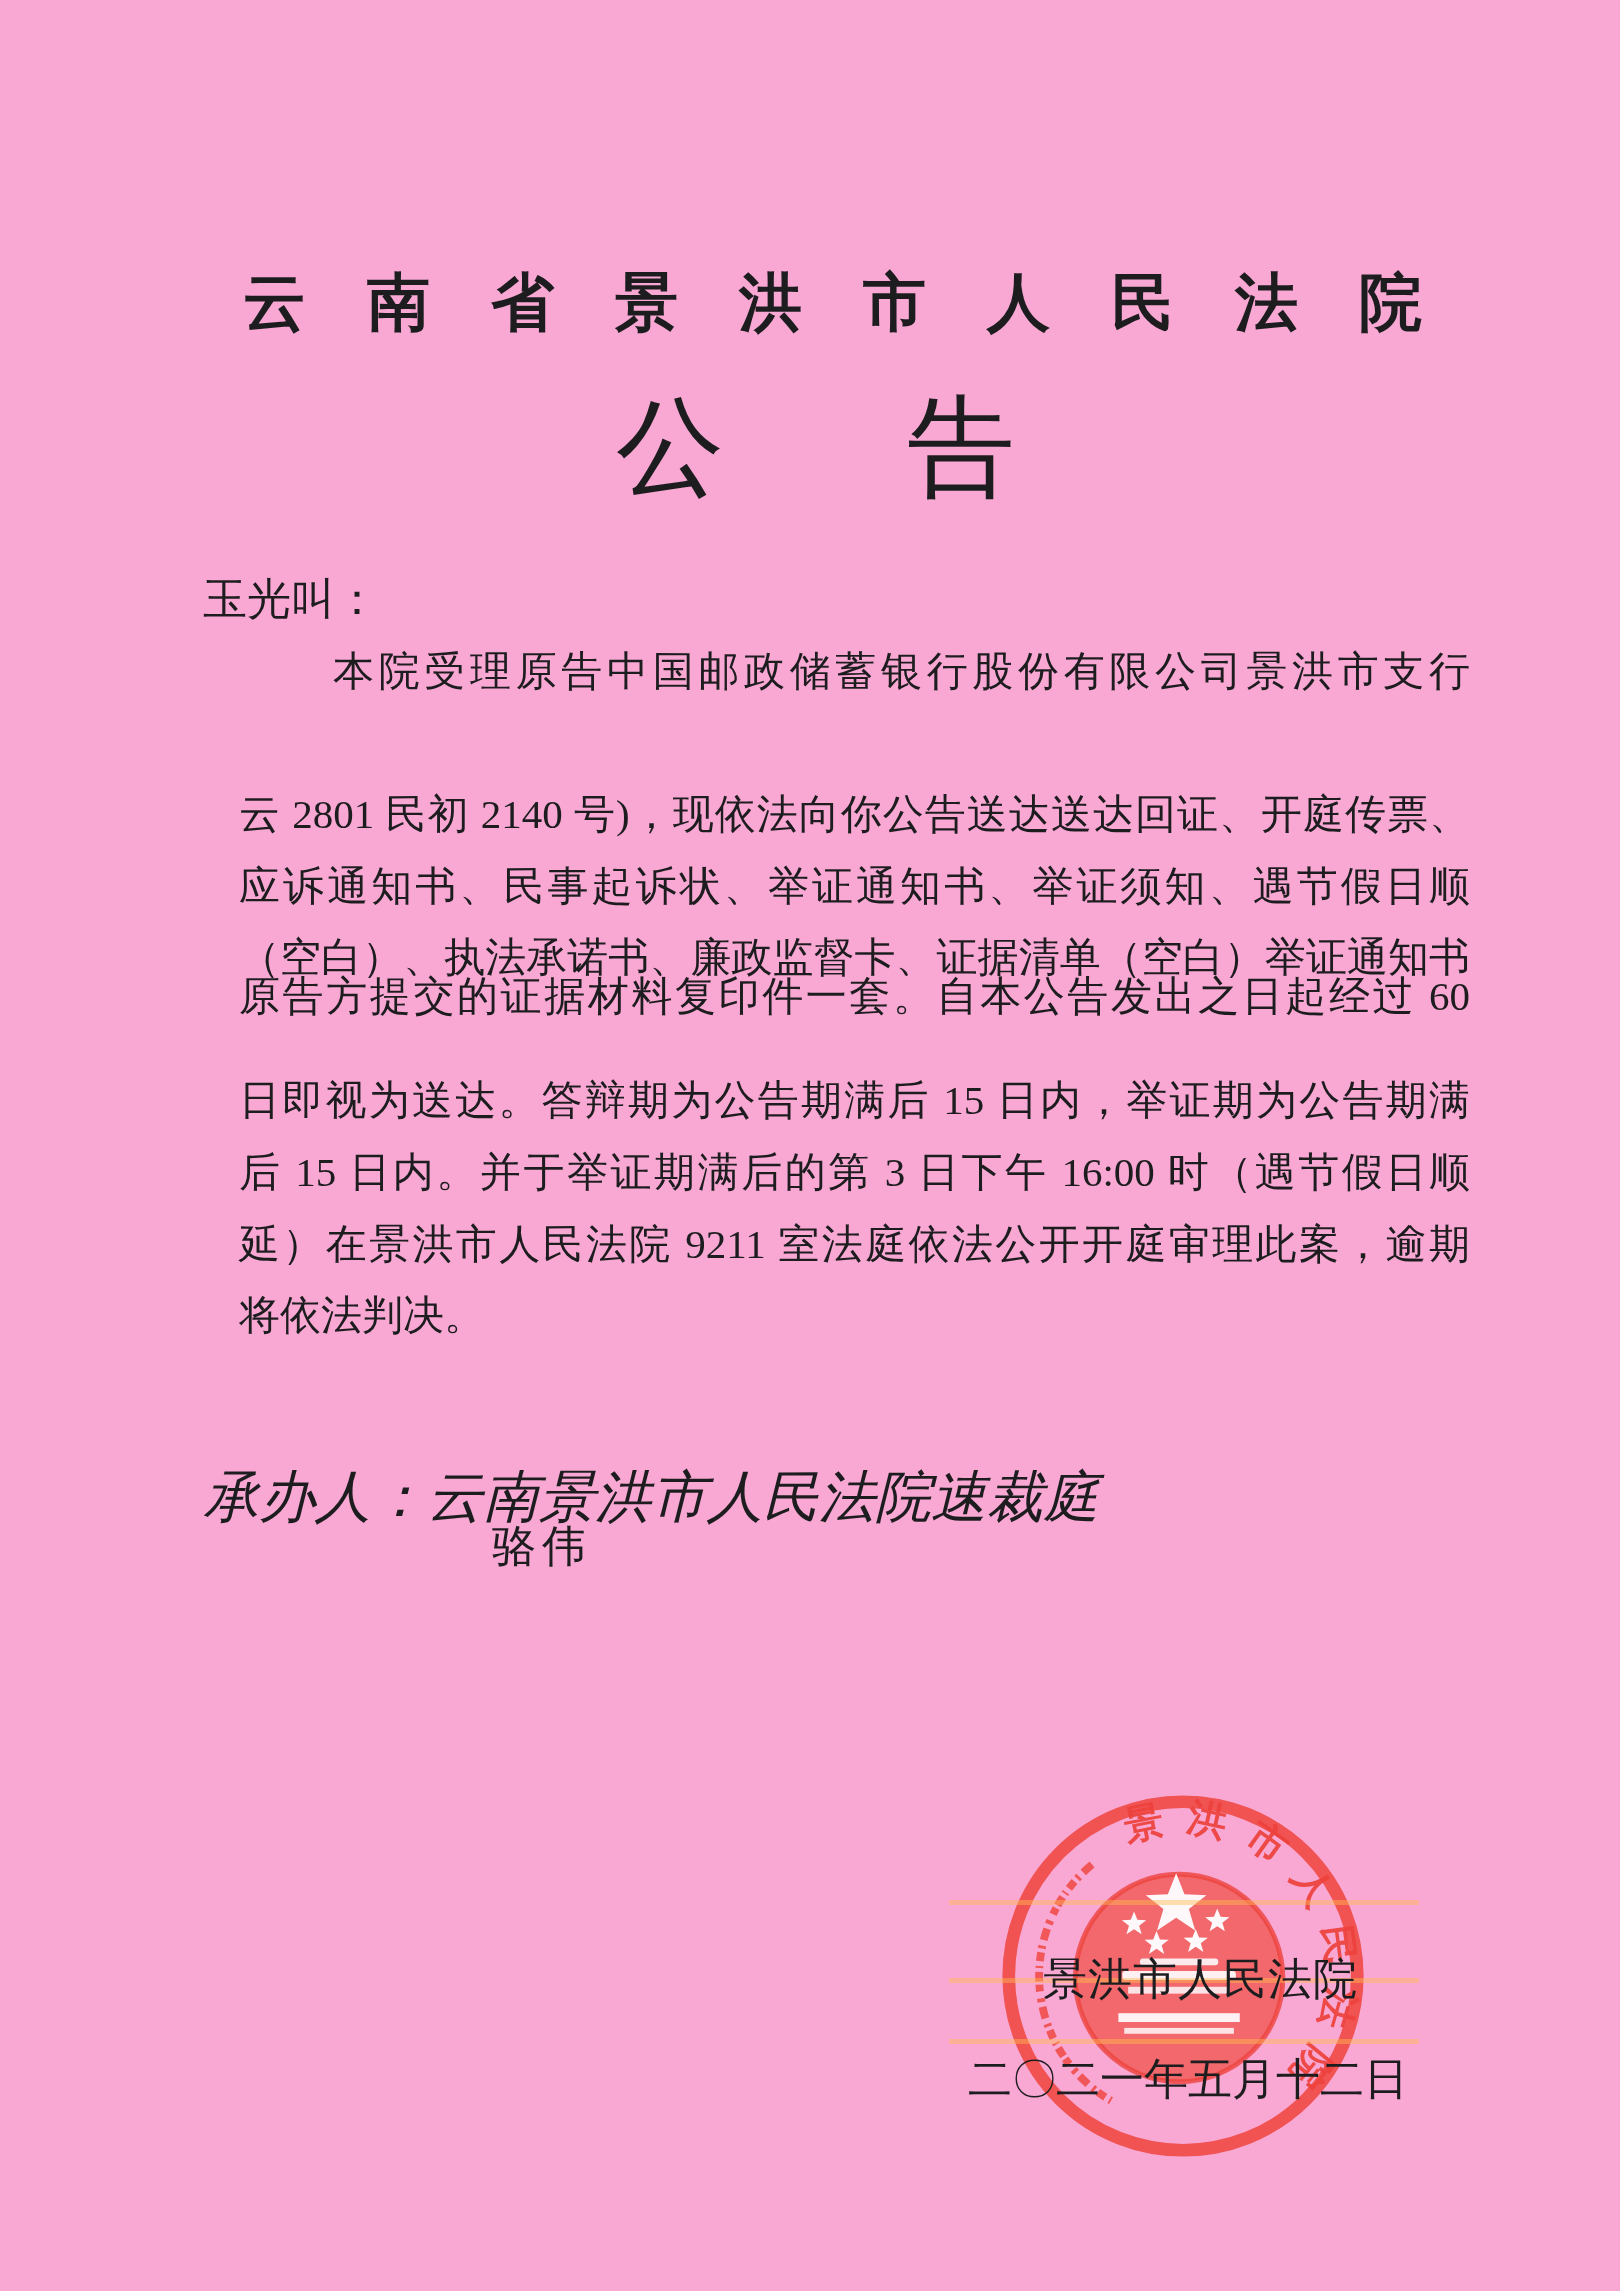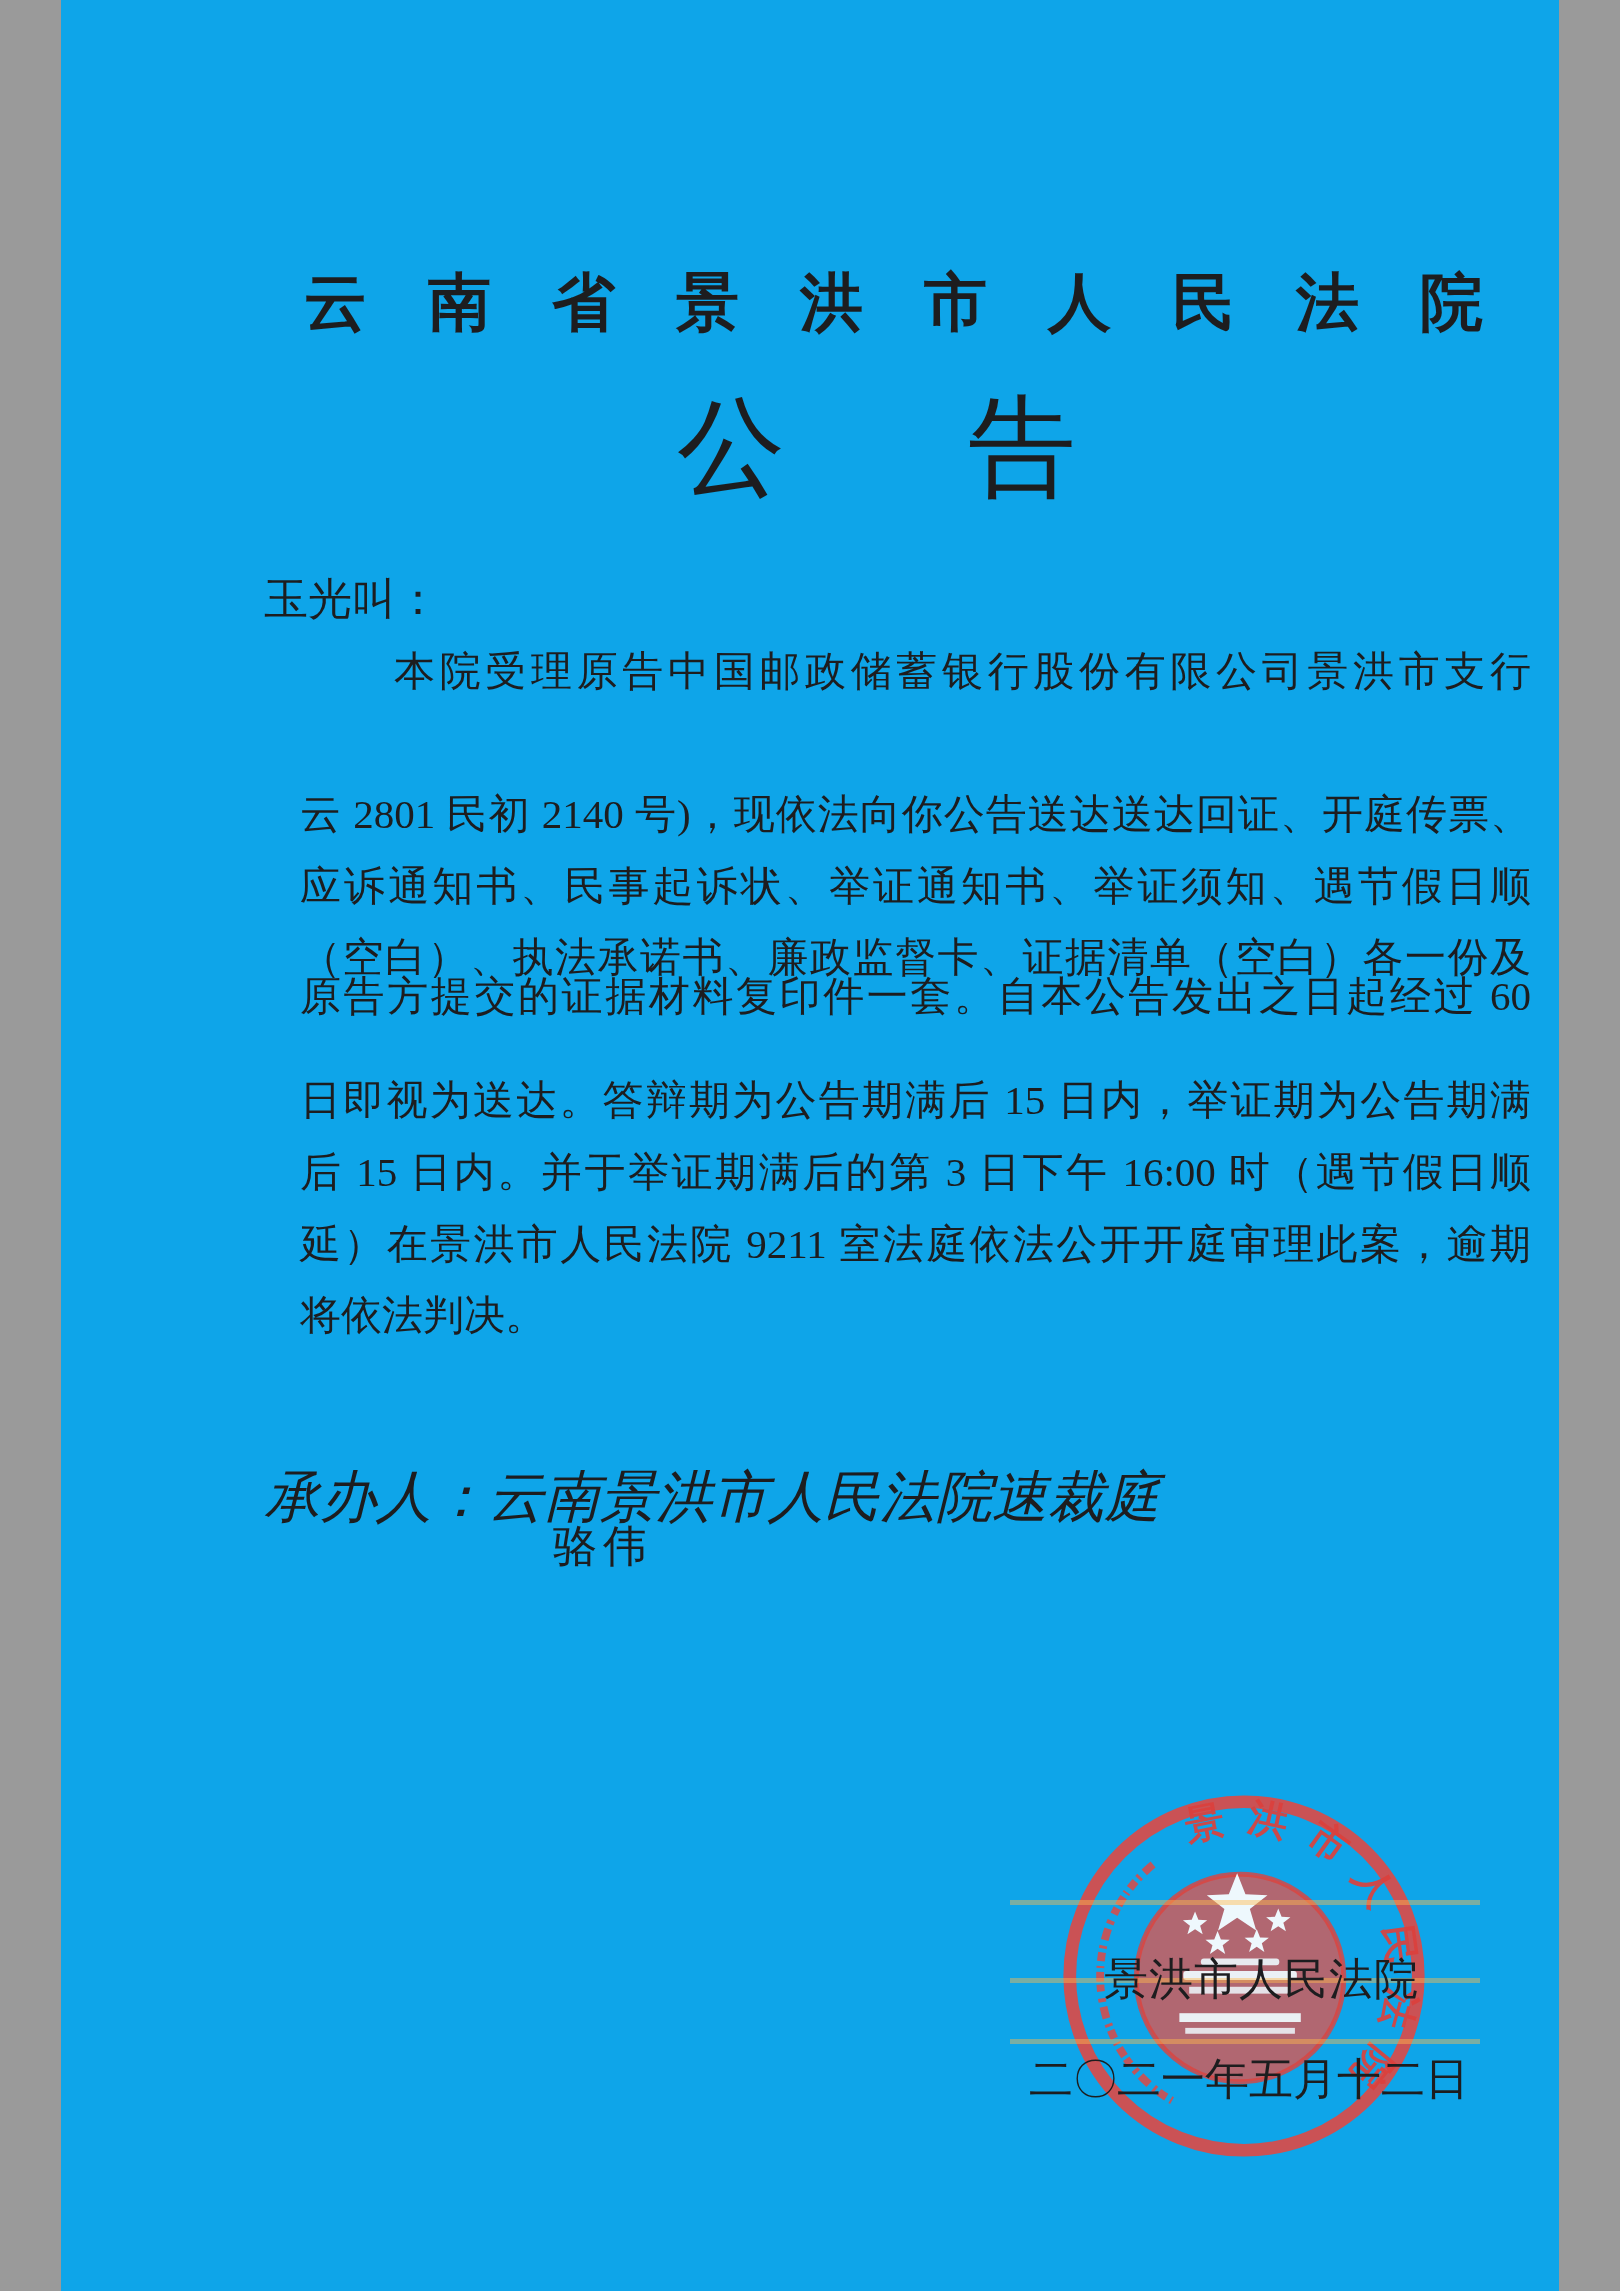--- a/index.html
+++ b/index.html
@@ -1,21 +1,21 @@
 <!DOCTYPE html>
 <html><head>
 <meta charset="utf-8">
 <style>
   html, body { margin: 0; padding: 0; background: #9a9a9a; }
   .page {
     position: relative;
-    width: 1498px;
+    width: 1620px;
     height: 2292px;
     margin: 0 auto;
-    background: #0ea5e9;
+    background: #f9a8d4;
     overflow: hidden;
     font-family: "Liberation Serif", "DejaVu Serif", serif;
     color: #1d1d1f;
   }
   .court-title {
     position: absolute;
     left: 243px;
     top: 272px;
     font-size: 63px;
     font-weight: 700;
@@ -129,21 +129,21 @@
 
   <div class="court-title">云南省景洪市人民法院</div>
 
   <div class="notice-heading">公告</div>
 
   <div class="salutation">玉光叫：</div>
 
   <div class="body-line first" style="top:635px">本院受理原告中国邮政储蓄银行股份有限公司景洪市支行</div>
   <div class="body-line" style="top:778px">云 2801 民初 2140 号)，现依法向你公告送达送达回证、开庭传票、</div>
   <div class="body-line" style="top:850px">应诉通知书、民事起诉状、举证通知书、举证须知、遇节假日顺</div>
-  <div class="body-line" style="top:921px">（空白）、执法承诺书、廉政监督卡、证据清单（空白）各一份及</div>
+  <div class="body-line" style="top:921px">（空白）、执法承诺书、廉政监督卡、证据清单（空白）举证通知书</div>
   <div class="body-line" style="top:960px">原告方提交的证据材料复印件一套。自本公告发出之日起经过 60</div>
   <div class="body-line" style="top:1064px">日即视为送达。答辩期为公告期满后 15 日内，举证期为公告期满</div>
   <div class="body-line" style="top:1136px">后 15 日内。并于举证期满后的第 3 日下午 16:00 时（遇节假日顺</div>
   <div class="body-line" style="top:1208px">延）在景洪市人民法院 9211 室法庭依法公开开庭审理此案，逾期</div>
   <div class="body-line last" style="top:1279px">将依法判决。</div>
 
   <div class="handler-line">承办人：云南景洪市人民法院速裁庭</div>
 
   <div class="handler-name">骆伟</div>
 

